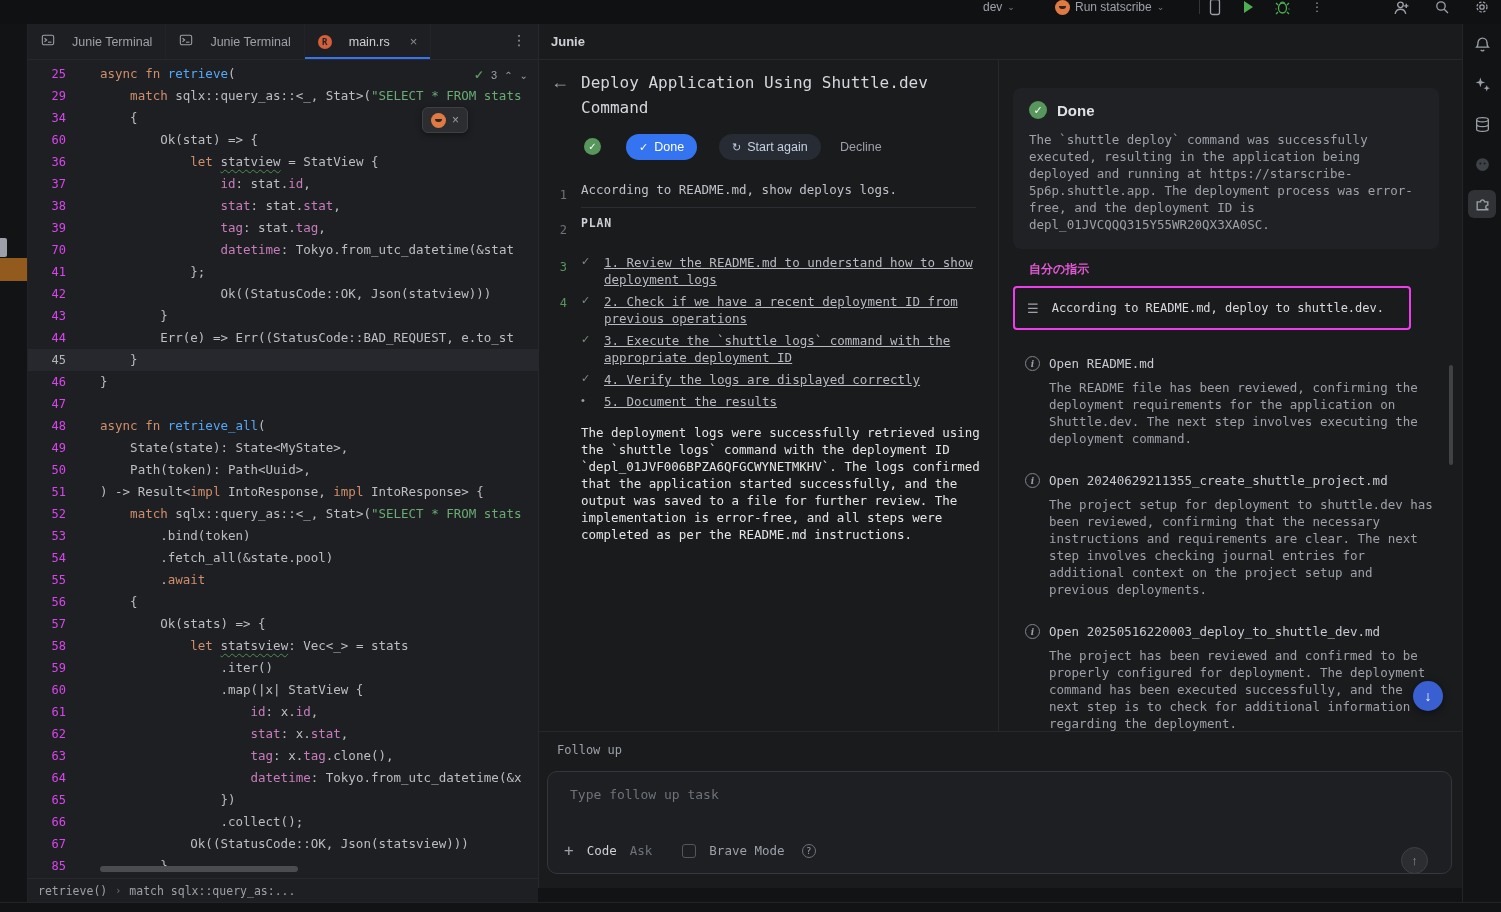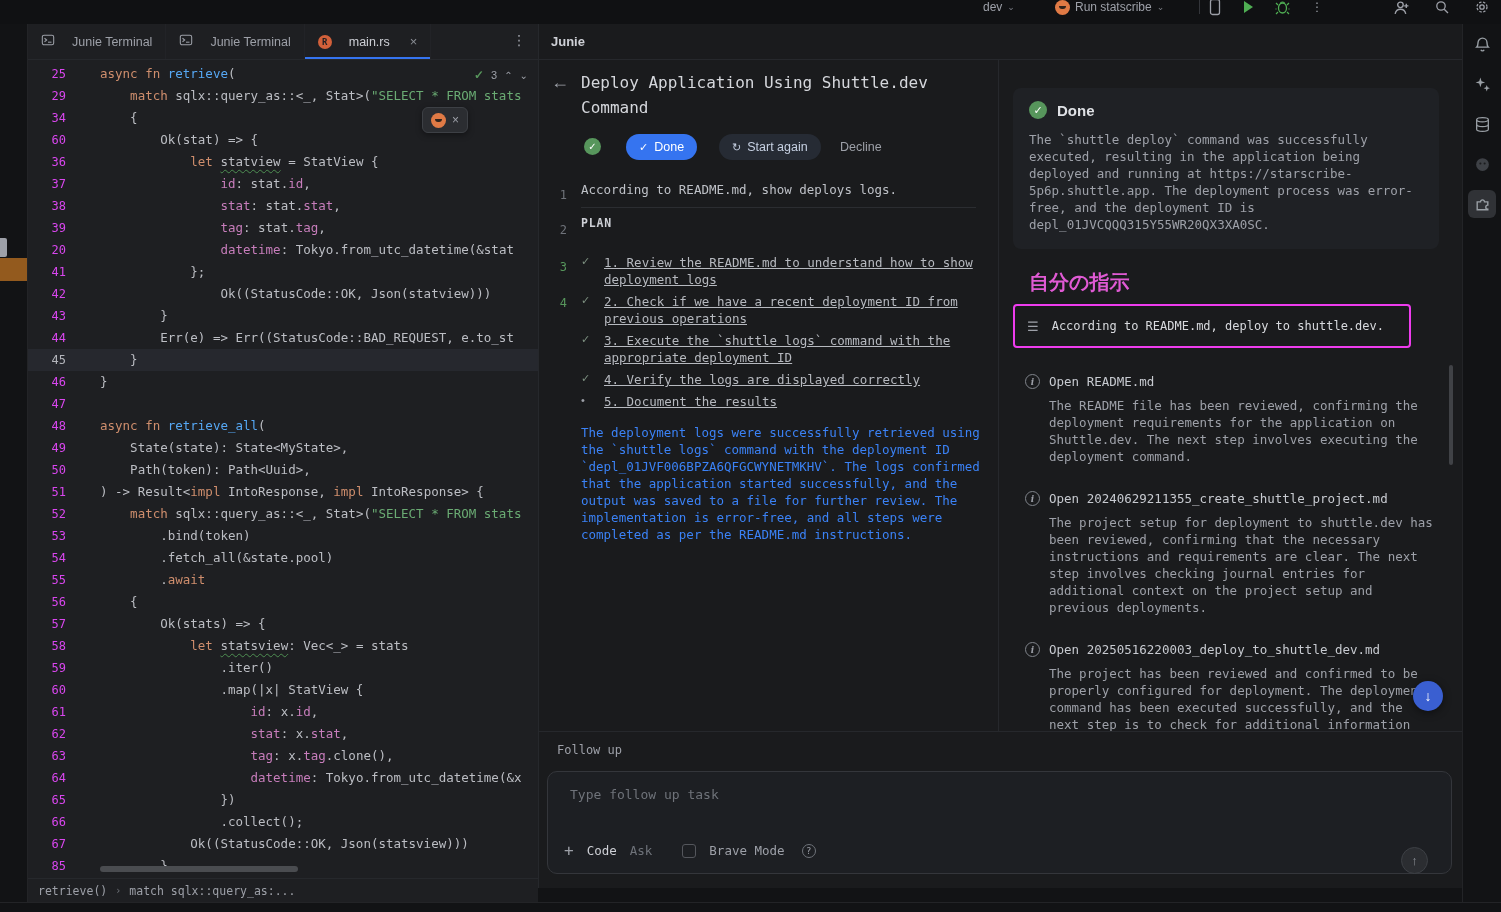--- a/index.html
+++ b/index.html
@@ -96,31 +96,31 @@
          font-size:12.5px; color:#bec1c7; }
   .chat-div { position:absolute; left:42px; top:147px; width:395px; height:1px; background:#2b2d31; }
   .plan-label { position:absolute; left:42px; top:156px; font-size:11.5px; font-weight:bold; letter-spacing:.8px;
                 color:#ced0d6; font-family:"DejaVu Sans Mono",monospace; }
   #plan { position:absolute; left:42px; top:194px; width:402px; }
   .p-item { display:flex; gap:10px; margin-bottom:5px; }
   .p-check { width:13px; flex:0 0 13px; color:#7d9180; font-size:11px; padding-top:1px; }
   .p-bullet { color:#9da0a8; }
   .p-text { font-family:"DejaVu Sans Mono",monospace; font-size:12.5px; line-height:17px; color:#b6b9bf;text-decoration:underline; }
   .summary { position:absolute; left:42px; top:364px; width:400px; font-family:"DejaVu Sans Mono",monospace;
-             font-size:12.5px; line-height:17px; color:#3b82f6; }
+             font-size:12.5px; line-height:17px; color:#e5e5e5; }
 
   
   .detail { position:absolute; left:460px; top:36px; width:464px; height:671px; overflow:hidden; }
   .done-card { margin:28px 24px 0 14px; background:#1f2125; border-radius:8px; padding:13px 16px 16px; }
   .done-head { display:flex; align-items:center; gap:10px; }
   .done-check { width:18px; height:18px; border-radius:50%; background:#57965c; color:#fff; font-size:11px;
                 display:flex; align-items:center; justify-content:center; }
   .done-title { font-size:15px; font-weight:bold; color:#dfe1e5; font-family:"Liberation Sans",sans-serif; }
   .done-body { margin-top:12px; font-family:"DejaVu Sans Mono",monospace; font-size:12.5px; line-height:17px; color:#9da0a8; }
-  .annotation { margin:20px 0 0 30px; font-size:20px; font-weight:bold; color:#e05ad4; font-family:"Liberation Sans",sans-serif; }
+  .annotation { margin:12px 0 0 30px; font-size:12px; font-weight:bold; color:#e05ad4; font-family:"Liberation Sans",sans-serif; }
   .hl-box { margin:8px 52px 0 14px; height:44px; border:2px solid #ee3cee; border-radius:4px;
             display:flex; align-items:center; gap:13px; padding:0 12px; white-space:nowrap; overflow:hidden; }
   .hl-box .burger { color:#9da0a8; font-size:13px; }
   .hl-box .hl-text { font-family:"DejaVu Sans Mono",monospace; font-size:12px; color:#d8dade; }
   #detail-items { margin:26px 30px 0 26px; }
   .d-item { margin-bottom:26px; }
   .d-head { display:flex; align-items:center; gap:9px; }
   .d-info { width:15px; height:15px; border-radius:50%; border:1px solid #80848b; color:#9da0a8;
             font:italic bold 9px "DejaVu Serif",serif; display:flex; align-items:center; justify-content:center; flex:0 0 15px; }
   .d-title { font-family:"DejaVu Sans Mono",monospace; font-size:12.5px; color:#c7cad0; }
@@ -252,21 +252,21 @@
 
     <div class="code-wrap" id="code">
         <div class="cl"><span class="ln">25</span><pre><span class="tk-k">async fn </span><span class="tk-fn">retrieve</span><span class="tk-d">(</span></pre></div>
         <div class="cl"><span class="ln">29</span><pre><span class="tk-d">    </span><span class="tk-k">match </span><span class="tk-d">sqlx::query_as::&lt;_, Stat&gt;(</span><span class="tk-s">"SELECT * FROM stats</span></pre></div>
         <div class="cl"><span class="ln">34</span><pre><span class="tk-d">    {</span></pre></div>
         <div class="cl"><span class="ln">60</span><pre><span class="tk-d">        Ok(stat) =&gt; {</span></pre></div>
         <div class="cl"><span class="ln">36</span><pre><span class="tk-d">            </span><span class="tk-k">let </span><span class="tk-sq">statview</span><span class="tk-d"> = StatView {</span></pre></div>
         <div class="cl"><span class="ln">37</span><pre><span class="tk-d">                </span><span class="tk-f">id</span><span class="tk-d">: stat.</span><span class="tk-f">id</span><span class="tk-d">,</span></pre></div>
         <div class="cl"><span class="ln">38</span><pre><span class="tk-d">                </span><span class="tk-f">stat</span><span class="tk-d">: stat.</span><span class="tk-f">stat</span><span class="tk-d">,</span></pre></div>
         <div class="cl"><span class="ln">39</span><pre><span class="tk-d">                </span><span class="tk-f">tag</span><span class="tk-d">: stat.</span><span class="tk-f">tag</span><span class="tk-d">,</span></pre></div>
-        <div class="cl"><span class="ln">20</span><pre><span class="tk-d">                </span><span class="tk-f">datetime</span><span class="tk-d">: Tokyo.from_utc_datetime(&amp;stat</span></pre></div>
+        <div class="cl"><span class="ln">70</span><pre><span class="tk-d">                </span><span class="tk-f">datetime</span><span class="tk-d">: Tokyo.from_utc_datetime(&amp;stat</span></pre></div>
         <div class="cl"><span class="ln">41</span><pre><span class="tk-d">            };</span></pre></div>
         <div class="cl"><span class="ln">42</span><pre><span class="tk-d">                Ok((StatusCode::OK, Json(statview)))</span></pre></div>
         <div class="cl"><span class="ln">43</span><pre><span class="tk-d">        }</span></pre></div>
         <div class="cl"><span class="ln">44</span><pre><span class="tk-d">        Err(e) =&gt; Err((StatusCode::BAD_REQUEST, e.to_st</span></pre></div>
         <div class="cl active"><span class="ln">45</span><pre><span class="tk-d">    }</span></pre></div>
         <div class="cl"><span class="ln">46</span><pre><span class="tk-d">}</span></pre></div>
         <div class="cl"><span class="ln">47</span><pre></pre></div>
         <div class="cl"><span class="ln">48</span><pre><span class="tk-k">async fn </span><span class="tk-fn">retrieve_all</span><span class="tk-d">(</span></pre></div>
         <div class="cl"><span class="ln">49</span><pre><span class="tk-d">    State(state): State&lt;MyState&gt;,</span></pre></div>
         <div class="cl"><span class="ln">50</span><pre><span class="tk-d">    Path(token): Path&lt;Uuid&gt;,</span></pre></div>

